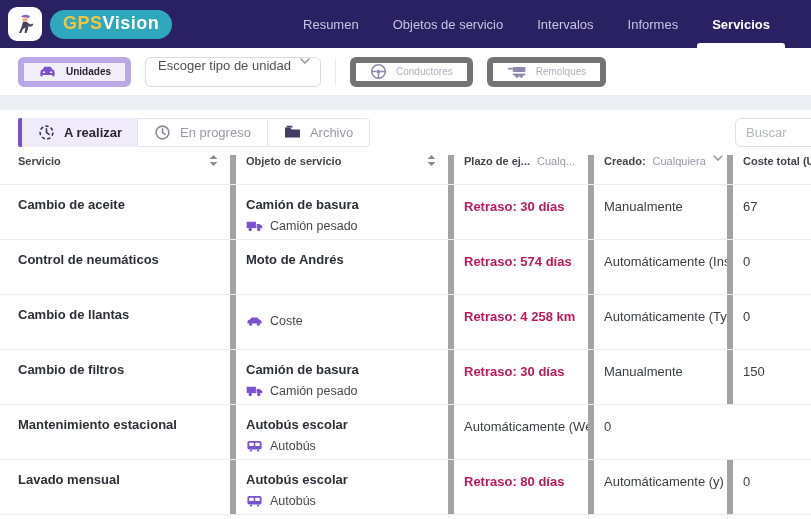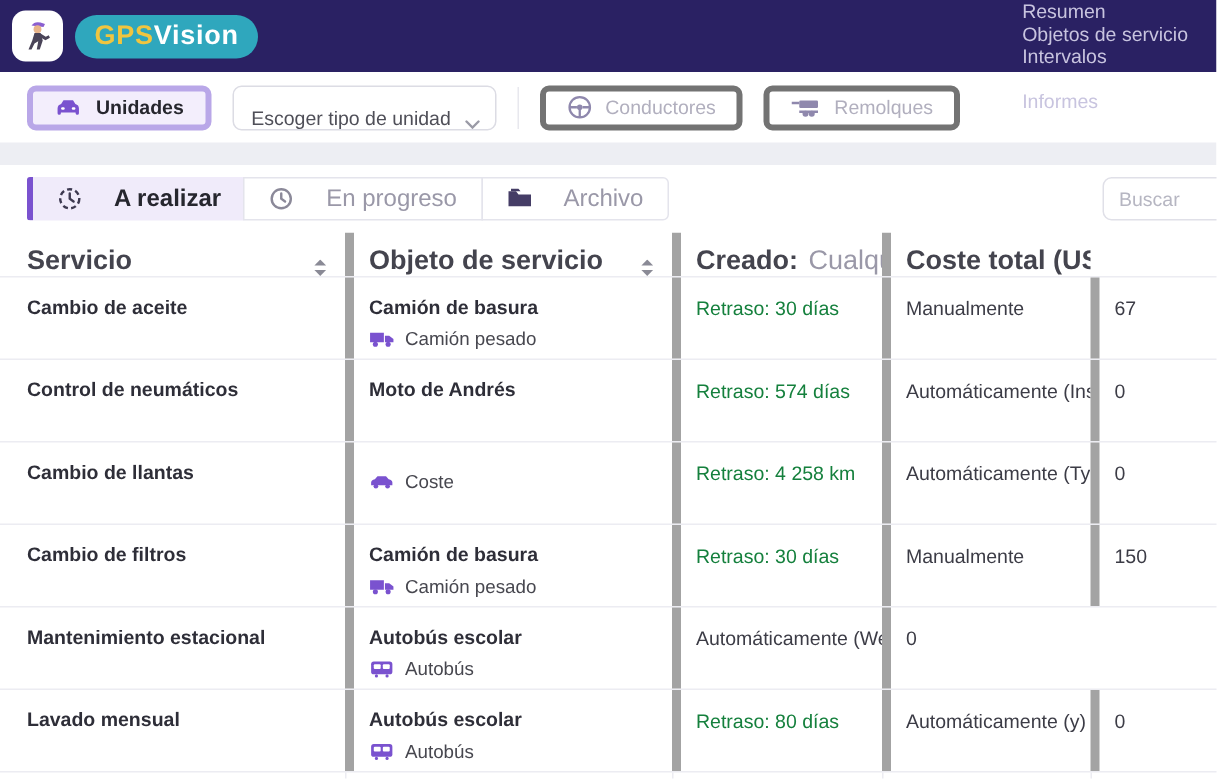--- a/index.html
+++ b/index.html
@@ -9,76 +9,76 @@
 
   
   .header { height:48px; background:#2a2163; display:flex; align-items:center; }
   .logo-wrap { display:flex; align-items:center; padding-left:8px; }
   .logo-app { width:34px; height:34px; background:#fff; border-radius:9px;
     display:flex; align-items:center; justify-content:center; }
   .brand-pill { margin-left:8px; background:#2fa7bd; border-radius:15px;
     padding:3px 13px 5px 13px; font-size:18px; font-weight:bold; letter-spacing:.5px; }
   .brand-gps { color:#f0c53f; }
   .brand-vision { color:#ffffff; }
-  .nav { margin-left:auto; display:flex; align-items:stretch; height:48px; padding-right:2px;flex-direction:column; }
+  .nav { margin-left:auto; display:flex; align-items:stretch; height:48px; padding-right:24px; }
   .nav-item { position:relative; display:flex; align-items:center; padding:0 17px;
     font-size:13px; color:#c8c4df; cursor:pointer; white-space:nowrap; }
   .nav-item.active { color:#ffffff; font-weight:bold; }
   .nav-item.active::after { content:""; position:absolute; left:2px; right:2px; bottom:0;
     height:5px; background:#ffffff; border-radius:3px 3px 0 0; }
 
   
   .toolbar { height:47px; background:#fff; display:flex; align-items:center;
     padding-left:18px; gap:14px; }
   .btn { display:flex; align-items:center; gap:9px; height:30px; padding:0 14px;
-    border-radius:6px; font-size:13px; border:4px solid #737373; background:#fff;
+    border-radius:6px; font-size:10px; border:6px solid #737373; background:#fff;
     cursor:pointer; white-space:nowrap; }
   .btn.primary-outline { border-color:#b9a7e8; background:#f3eefc; color:#26262e; font-weight:600; }
   .btn.disabled { color:#b1afbe;align-items:center; }
-  .select { display:flex; align-items:flex-end; justify-content:space-between; height:30px;
+  .select { display:flex; align-items:flex-start; justify-content:space-between; height:30px;
     width:176px; padding:0 10px 0 12px; border:1px solid #dcdce4; border-radius:6px;
     font-size:13px; color:#4f4f58; cursor:pointer; }
   .v-divider { width:1px; height:28px; background:#e8e8ee; }
 
   
   .strip { height:15px; background:#edeef3; }
 
   
   .tabsrow { position:relative; height:45px; background:#fff; padding:8px 0 0 18px;
     display:flex; }
   .seg-group { display:flex; height:29px; }
-  .seg { display:flex; align-items:center; gap:21px; padding:0 16px; font-size:16px;
+  .seg { display:flex; align-items:center; gap:9px; padding:0 16px; font-size:13px;
     border:1px solid #e4e4ec; background:#fff; color:#9a98a8; cursor:pointer; margin-left:-1px; }
   .seg.first { border:none; background:#f0ebfa; color:#26262e; font-weight:bold;
     border-left:4px solid #7a52cf; margin-left:0; border-radius:2px 0 0 2px; }
   .seg.last { border-radius:0 4px 4px 0; }
   .search { position:absolute; left:735px; top:8px; width:110px; height:29px;
     border:1px solid #e0e0e8; border-radius:6px; padding:0 10px; font-size:13px;
     color:#44444e; outline:none; font-family:"Liberation Sans", sans-serif; }
   .search::placeholder { color:#b6b6c2; }
 
   
   .table { width:880px; }
   .trow { display:grid; grid-template-columns:230px 218px 140px 139px 153px;
     border-bottom:1px solid #ececf2; }
   .thead { height:30px; }
-  .thead .cell { display:flex; align-items:flex-end; font-size:18px; color:#44444e;
+  .thead .cell { display:flex; align-items:flex-start; font-size:11px; color:#44444e;
     font-weight:bold; }
   .cell { padding-left:10px; border-left:6px solid #a3a3a3; overflow:hidden; white-space:nowrap; }
   .cell.c1 { padding-left:18px; border-left:none; }
   .thead .c1, .thead .c2 { justify-content:space-between; padding-right:12px; }
   .filter-val { color:#9a98a8; font-weight:normal; margin-left:7px; }
   .chev { margin-left:7px; display:inline-flex; }
   .body-row { height:55px; cursor:pointer; }
   .body-row .cell { padding-top:12px; }
   .svc-name { font-size:13px; font-weight:bold; color:#2e2e38; }
   .obj-name { font-size:13px; font-weight:bold; color:#2e2e38; }
   .obj-type { display:flex; align-items:center; gap:7px; margin-top:7px;
     font-size:12.5px; color:#47474f; }
-  .deadline { font-size:13px; font-weight:normal; color:#15803d; }
+  .deadline { font-size:13px; font-weight:bold; color:#be185d; }
   .created, .cost { font-size:13px; color:#3c3c46; }
   .sliver { height:7px; display:grid; grid-template-columns:230px 218px 140px 139px 153px; }
   .sliver div { border-left:1px solid #ececf2; }
   .sliver div:first-child { border-left:none; }
 
   .icon { display:inline-flex; flex:none; }
 </style>
 </head>
 <body>
 
@@ -163,22 +163,22 @@
           </svg>
       </div>
       <div class="brand-pill">
         <span class="brand-gps">GPS</span><span class="brand-vision">Vision</span>
       </div>
     </div>
     <div class="nav">
       <div class="nav-item">Resumen</div>
       <div class="nav-item">Objetos de servicio</div>
       <div class="nav-item">Intervalos</div>
+      <div class="nav-item">Informes</div>
       <div class="nav-item active">Servicios</div>
-      <div class="nav-item">Informes</div>
     </div>
   </div>
 
   <div class="toolbar">
     <div class="btn primary-outline">
       <span class="icon">
         <svg width="19" height="15">
             <use href="#sym-carfront"></use>
           </svg>
       </span>
@@ -255,20 +255,25 @@
       </div>
       <div class="cell c2">
         <span>Objeto de servicio</span>
         <span class="icon">
           <svg width="9" height="11">
               <use href="#sym-sort"></use>
             </svg>
         </span>
       </div>
       <div class="cell">
+        <span>Plazo de ej...</span>
+        <span class="filter-val">Cualq...</span>
+
+      </div>
+      <div class="cell">
         <span>Creado:</span>
         <span class="filter-val">Cualquiera</span>
         <span class="chev icon">
           <svg width="10" height="6">
               <use href="#sym-chevron"></use>
             </svg>
         </span>
       </div>
       <div class="cell">
         <span>Coste total (USD</span>

